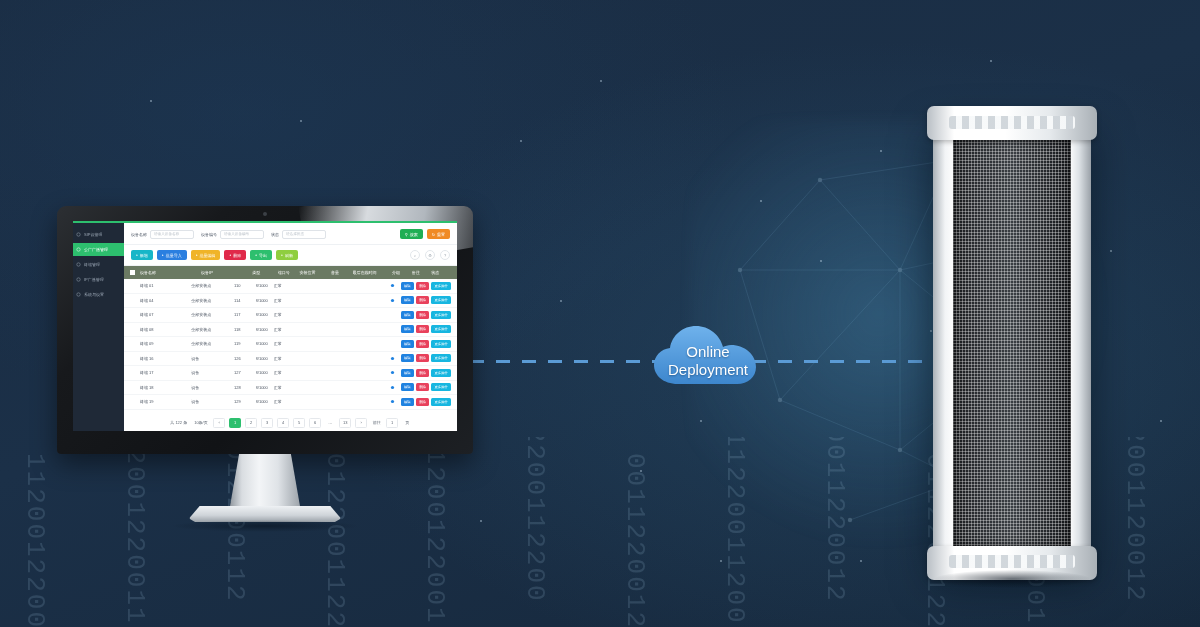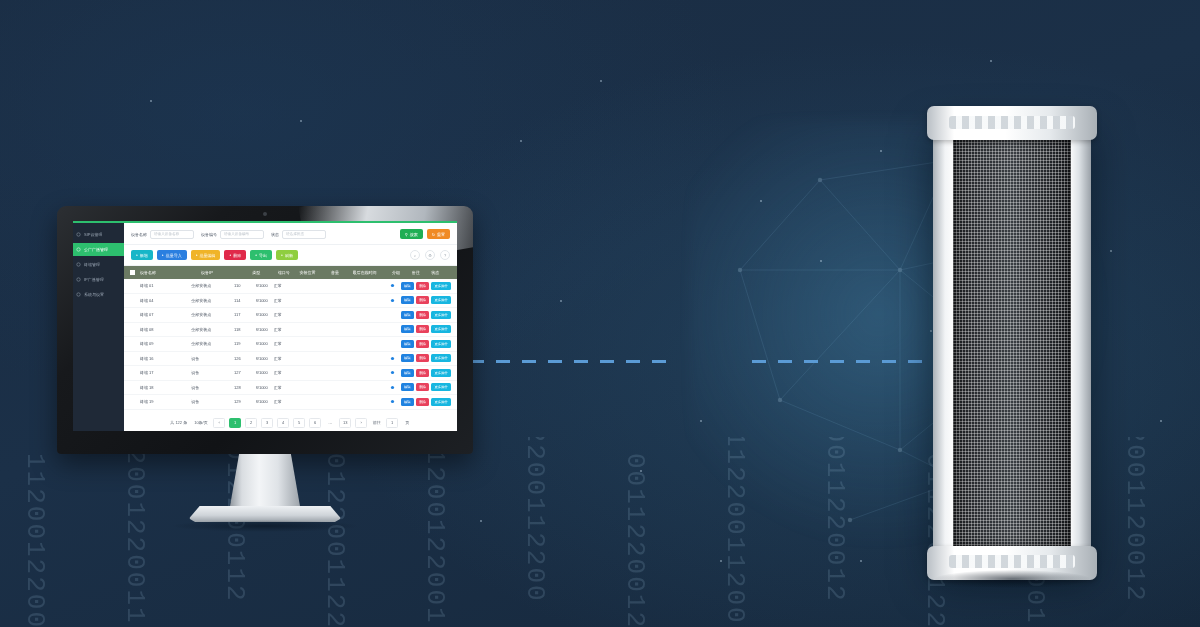--- a/index.html
+++ b/index.html
@@ -294,20 +294,35 @@
       <div class="dot" style="left: 990px; top: 60px; width: 2px; height: 2px; opacity: 0.5;"></div>
       <div class="dot" style="left: 860px; top: 560px; width: 1.5px; height: 1.5px; opacity: 0.4375;"></div>
       <div class="dot" style="left: 720px; top: 560px; width: 1.5px; height: 1.5px; opacity: 0.4375;"></div>
       <div class="dot" style="left: 1160px; top: 420px; width: 2px; height: 2px; opacity: 0.5;"></div>
       <div class="dot" style="left: 560px; top: 300px; width: 1.5px; height: 1.5px; opacity: 0.4375;"></div>
     </div>
 
   <div class="wire wire-left"></div>
   <div class="wire wire-right"></div>
 
+  <div class="cloud-wrap">
+    <svg class="cloud-svg" viewBox="0 0 112 72">
+      <defs>
+        <linearGradient id="cg" x1="0" y1="0" x2="0" y2="1">
+          <stop offset="0%" stop-color="#6fb2ec"></stop>
+          <stop offset="100%" stop-color="#3d86cd"></stop>
+        </linearGradient>
+      </defs>
+      <path d="M26 62 C11 62 2 53 2 43 C2 34 9 27 18 26 C20 13 31 4 44 4 C57 4 68 13 71 25 C73 24 76 23 79 23 C93 23 104 33 104 45 C104 55 96 62 85 62 Z" fill="url(#cg)"></path>
+    </svg>
+    <div class="cloud-label">
+      <span>Online</span>
+      <span>Deployment</span>
+    </div>
+  </div>
 
   <div class="monitor">
     <div class="mon-bezel">
       <div class="mon-shine"></div>
       <div class="mon-cam"></div>
 
       <div class="screen">
 
         <div class="app-sidebar" id="sidebar-host">
             <div class="side-item">

